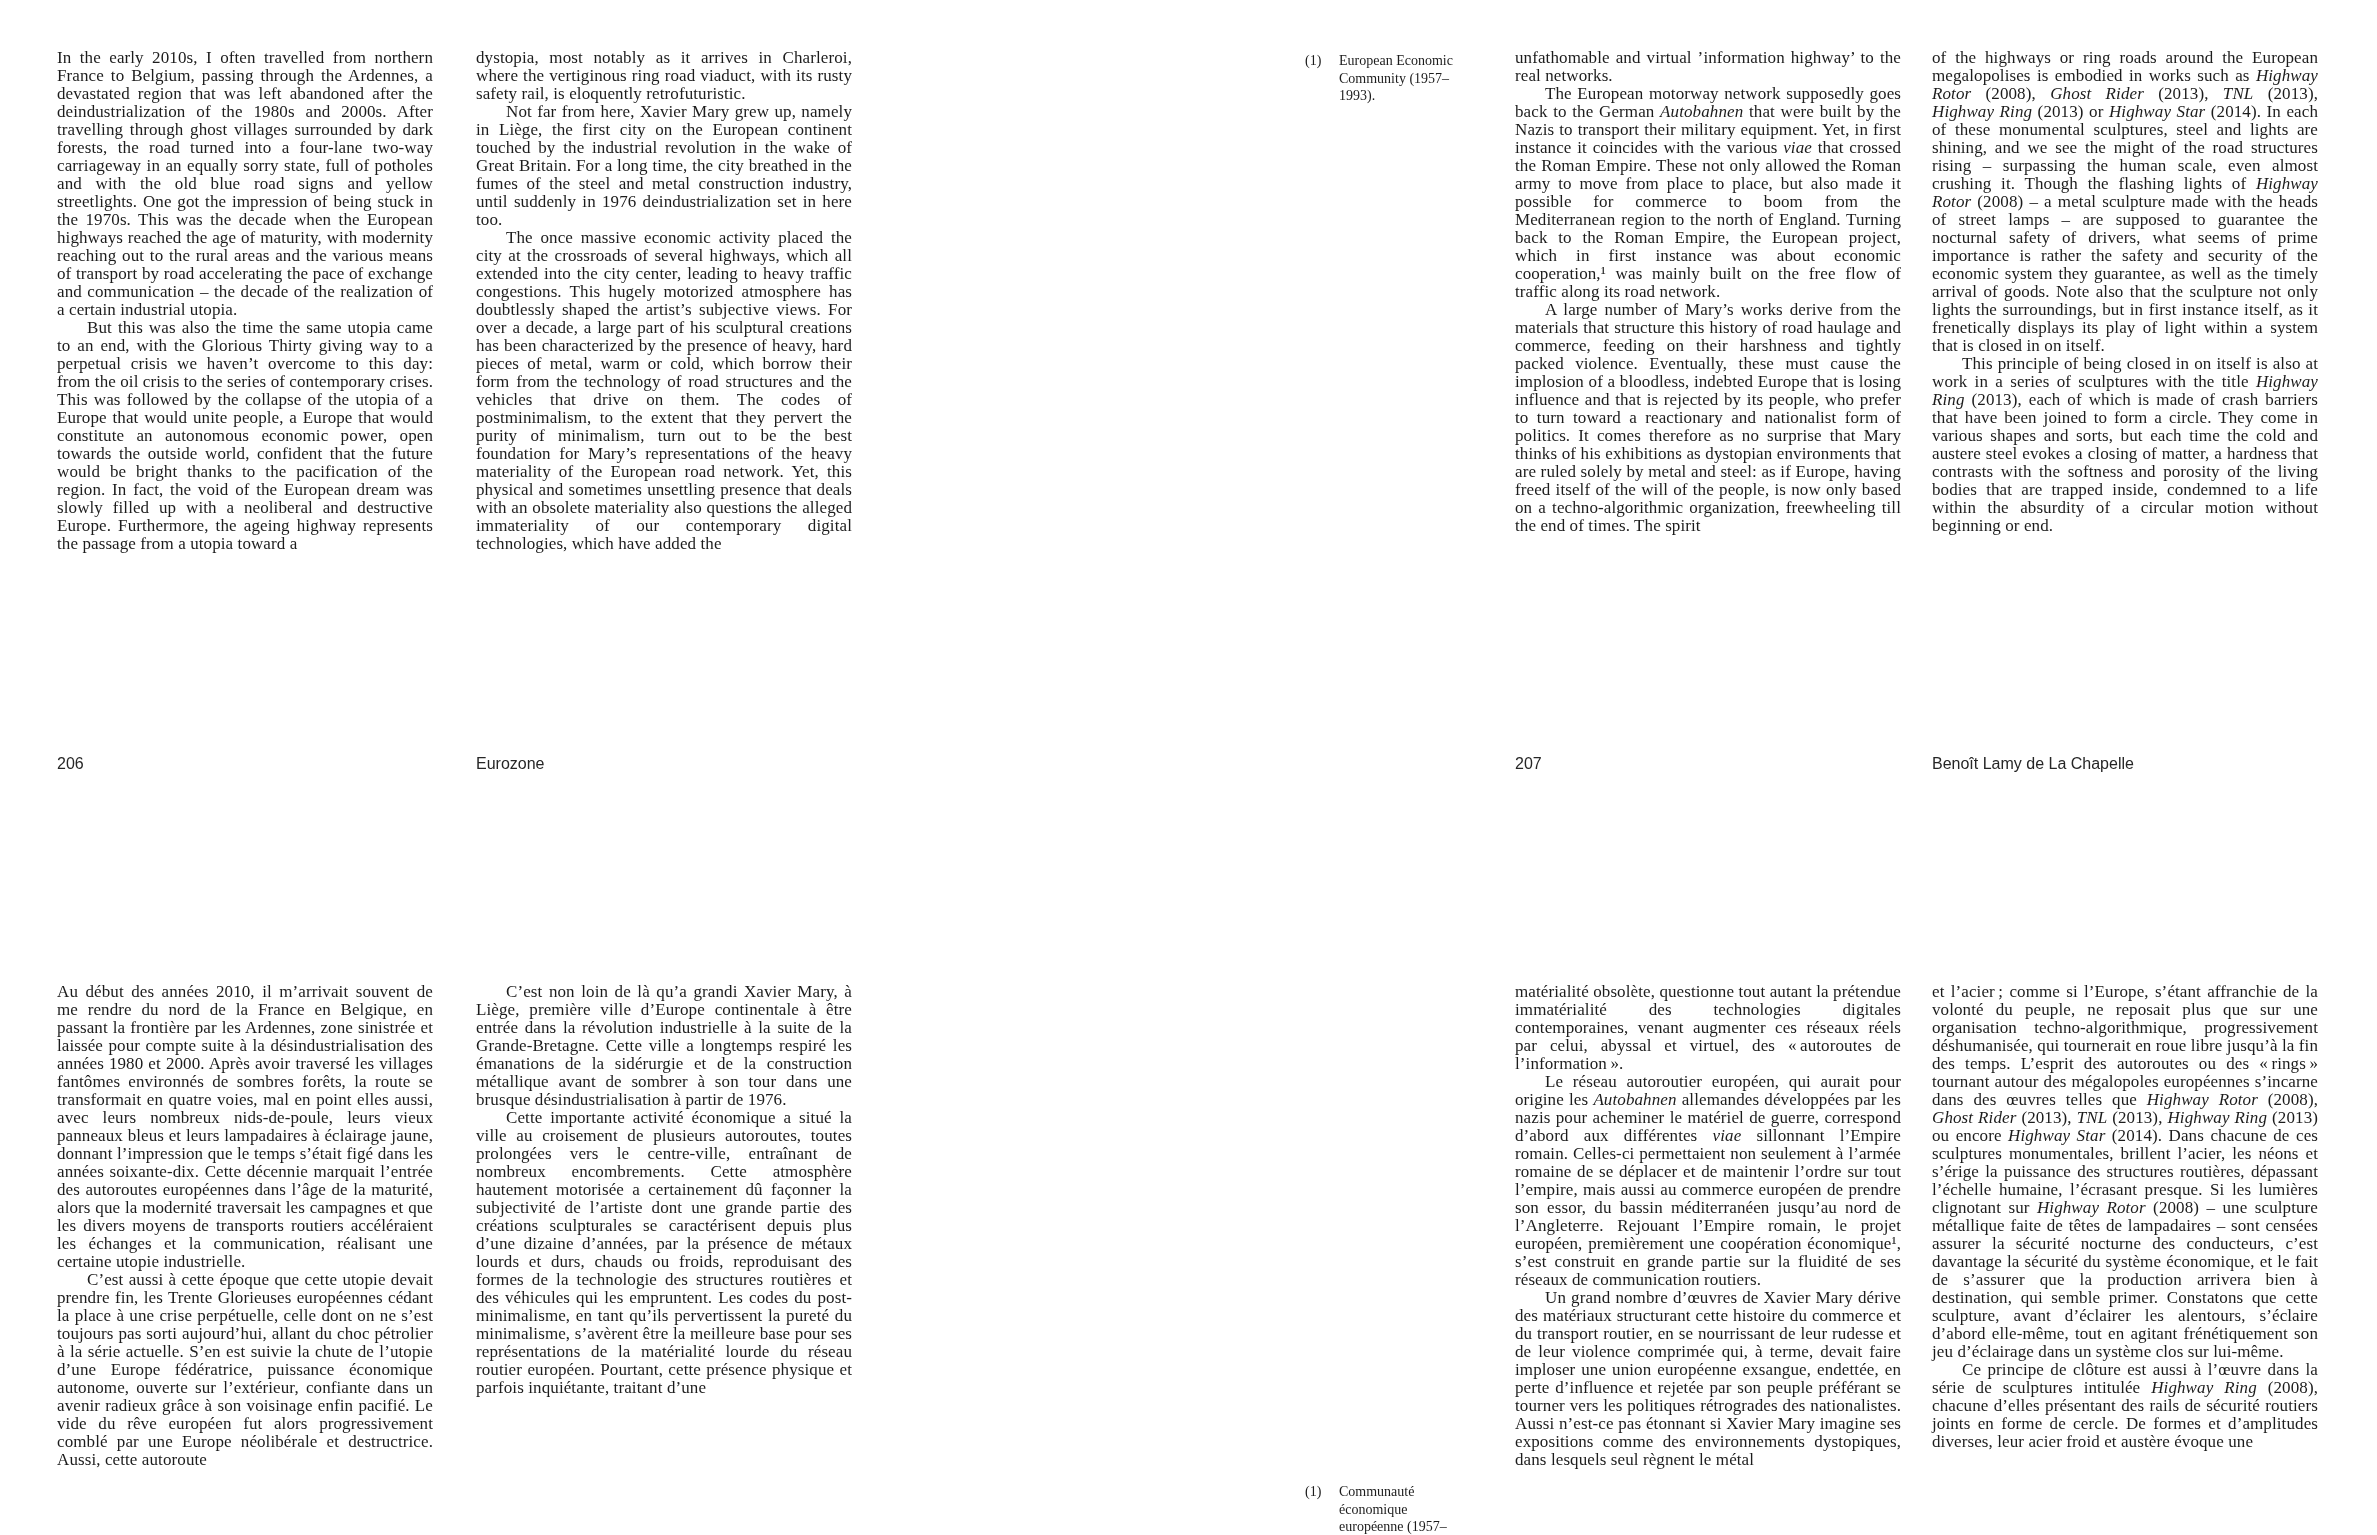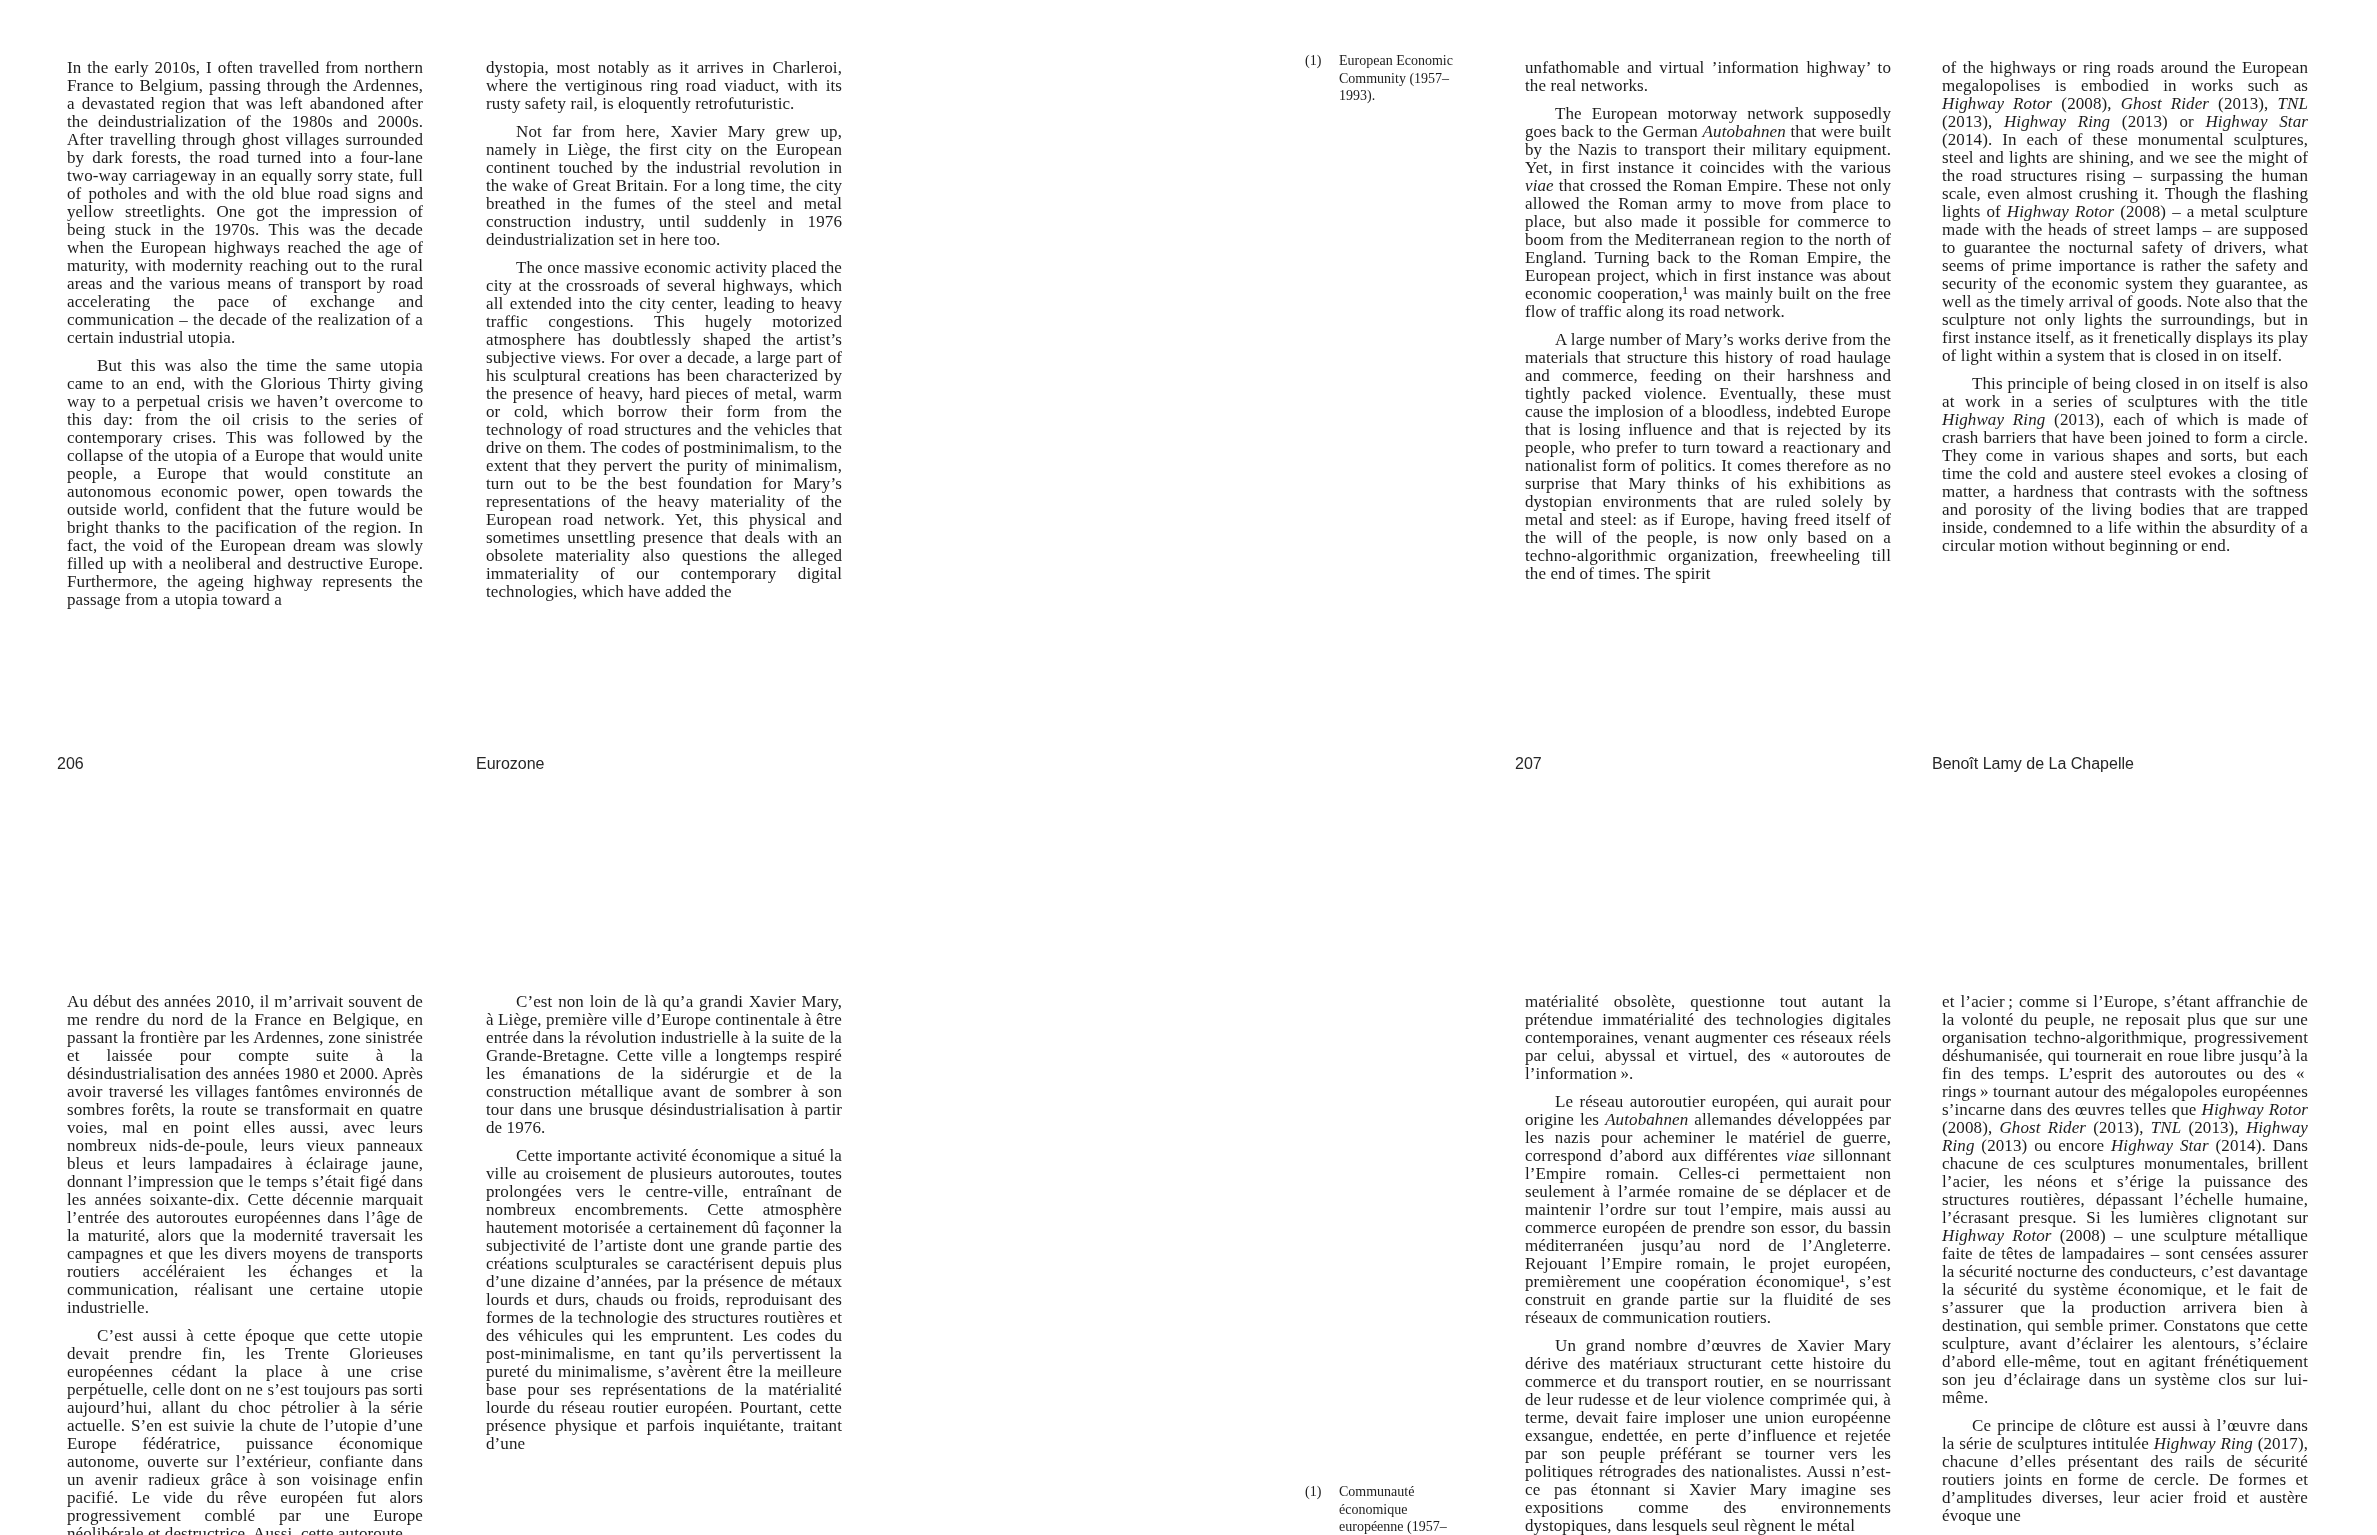--- a/index.html
+++ b/index.html
@@ -14,21 +14,21 @@
   .spread { position:absolute; inset:0; }
   .col {
     position:absolute;
     text-align:justify;
     font-size:17px;
     line-height:18px;
     letter-spacing:0.1px;
     hyphens:auto;
     -webkit-hyphens:auto;
   }
-  .col p { margin:10px; }
+  .col p { margin:0; }
   .col p.indent { text-indent:30px; }
   .col i { font-style:italic; }
   .footnote {
     position:absolute;
     font-size:14px;
     line-height:17.6px;
     display:flex;
     align-items:flex-start;
   }
   .footnote .marker { width:34px; flex:none; }
@@ -84,21 +84,21 @@
       <p class="para indent"><span>C’est non loin de là qu’a grandi Xavier Mary, à Liège, première ville d’Europe continentale à être entrée dans la révolution industrielle à la suite de la Grande-Bretagne. Cette ville a longtemps respiré les émanations de la sidérurgie et de la construction métallique avant de sombrer à son tour dans une brusque désindustrialisation à partir de 1976.</span></p>
       <p class="para indent"><span>Cette importante activité économique a situé la ville au croisement de plusieurs autoroutes, toutes prolongées vers le centre-ville, entraînant de nombreux encombrements. Cette atmosphère hautement motorisée a certainement dû façonner la subjectivité de l’artiste dont une grande partie des créations sculpturales se caractérisent depuis plus d’une dizaine d’années, par la présence de métaux lourds et durs, chauds ou froids, reproduisant des formes de la technologie des structures routières et des véhicules qui les empruntent. Les codes du post-minimalisme, en tant qu’ils pervertissent la pureté du minimalisme, s’avèrent être la meilleure base pour ses représentations de la matérialité lourde du réseau routier européen. Pourtant, cette présence physique et parfois inquiétante, traitant d’une</span></p>
     </section>
   <section class="col" lang="fr" style="left:1515px; top:983px; width:386px;">
       <p class="para"><span>matérialité obsolète, questionne tout autant la prétendue immatérialité des technologies digitales contemporaines, venant augmenter ces réseaux réels par celui, abyssal et virtuel, des « autoroutes de l’information ».</span></p>
       <p class="para indent"><span>Le réseau autoroutier européen, qui aurait pour origine les </span><i>Autobahnen</i><span> allemandes développées par les nazis pour acheminer le matériel de guerre, correspond d’abord aux différentes </span><i>viae</i><span> sillonnant l’Empire romain. Celles-ci permettaient non seulement à l’armée romaine de se déplacer et de maintenir l’ordre sur tout l’empire, mais aussi au commerce européen de prendre son essor, du bassin méditerranéen jusqu’au nord de l’Angleterre. Rejouant l’Empire romain, le projet européen, premièrement une coopération économique¹, s’est construit en grande partie sur la fluidité de ses réseaux de communication routiers.</span></p>
       <p class="para indent"><span>Un grand nombre d’œuvres de Xavier Mary dérive des matériaux structurant cette histoire du commerce et du transport routier, en se nourrissant de leur rudesse et de leur violence comprimée qui, à terme, devait faire imploser une union européenne exsangue, endettée, en perte d’influence et rejetée par son peuple préférant se tourner vers les politiques rétrogrades des nationalistes. Aussi n’est-ce pas étonnant si Xavier Mary imagine ses expositions comme des environnements dystopiques, dans lesquels seul règnent le métal</span></p>
     </section>
   <section class="col" lang="fr" style="left:1932px; top:983px; width:386px;">
       <p class="para"><span>et l’acier ; comme si l’Europe, s’étant affranchie de la volonté du peuple, ne reposait plus que sur une organisation techno-algorithmique, progressivement déshumanisée, qui tournerait en roue libre jusqu’à la fin des temps. L’esprit des autoroutes ou des « rings » tournant autour des mégalopoles européennes s’incarne dans des œuvres telles que </span><i>Highway Rotor</i><span> (2008), </span><i>Ghost Rider</i><span> (2013), </span><i>TNL</i><span> (2013), </span><i>Highway Ring</i><span> (2013) ou encore </span><i>Highway Star</i><span> (2014). Dans chacune de ces sculptures monumentales, brillent l’acier, les néons et s’érige la puissance des structures routières, dépassant l’échelle humaine, l’écrasant presque. Si les lumières clignotant sur </span><i>Highway Rotor</i><span> (2008) – une sculpture métallique faite de têtes de lampadaires – sont censées assurer la sécurité nocturne des conducteurs, c’est davantage la sécurité du système économique, et le fait de s’assurer que la production arrivera bien à destination, qui semble primer. Constatons que cette sculpture, avant d’éclairer les alentours, s’éclaire d’abord elle-même, tout en agitant frénétiquement son jeu d’éclairage dans un système clos sur lui-même.</span></p>
-      <p class="para indent"><span>Ce principe de clôture est aussi à l’œuvre dans la série de sculptures intitulée </span><i>Highway Ring</i><span> (2017), chacune d’elles présentant des rails de sécurité routiers joints en forme de cercle. De formes et d’amplitudes diverses, leur acier froid et austère évoque une</span></p>
+      <p class="para indent"><span>Ce principe de clôture est aussi à l’œuvre dans la série de sculptures intitulée </span><i>Highway Ring</i><span> (2008), chacune d’elles présentant des rails de sécurité routiers joints en forme de cercle. De formes et d’amplitudes diverses, leur acier froid et austère évoque une</span></p>
     </section>
 
   <div class="footnote" style="left:1305px; top:1483px;">
     <span class="marker">(1)</span>
     <span class="fn-text">Communauté économique européenne (1957–1993).</span>
   </div>
 
 </div>
 
 

